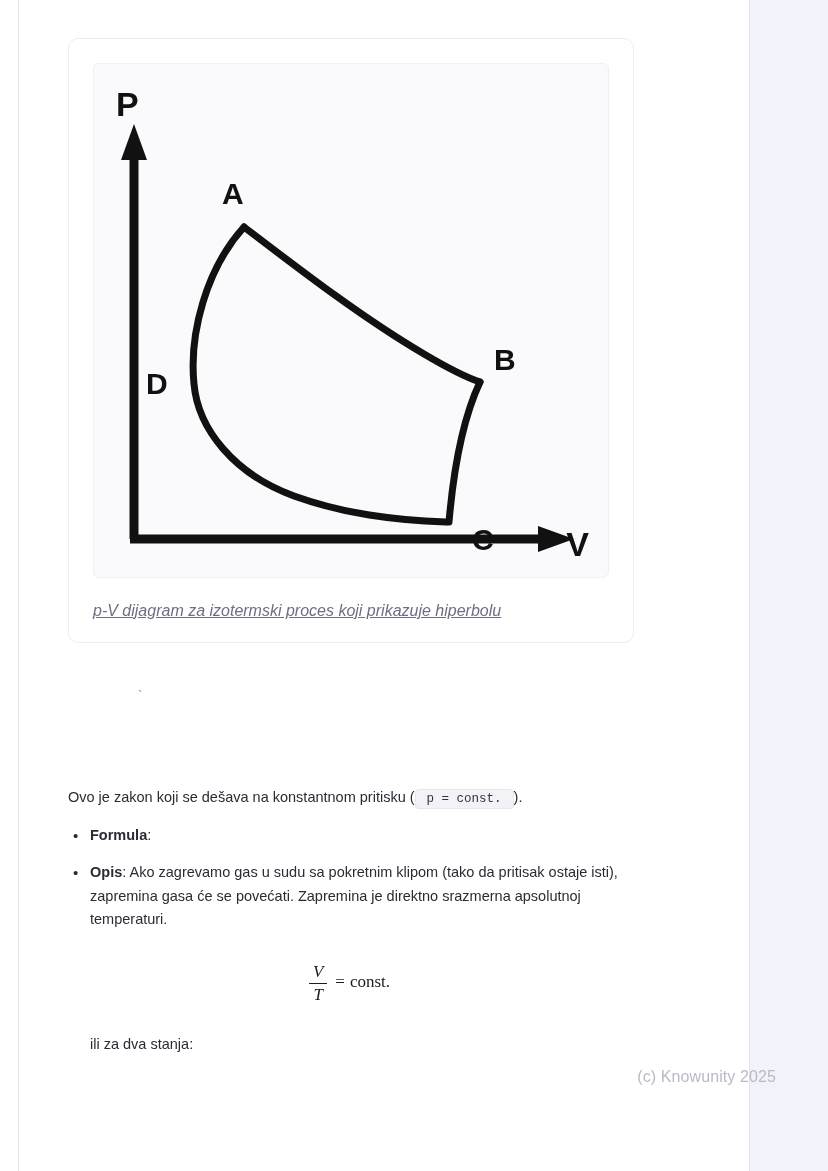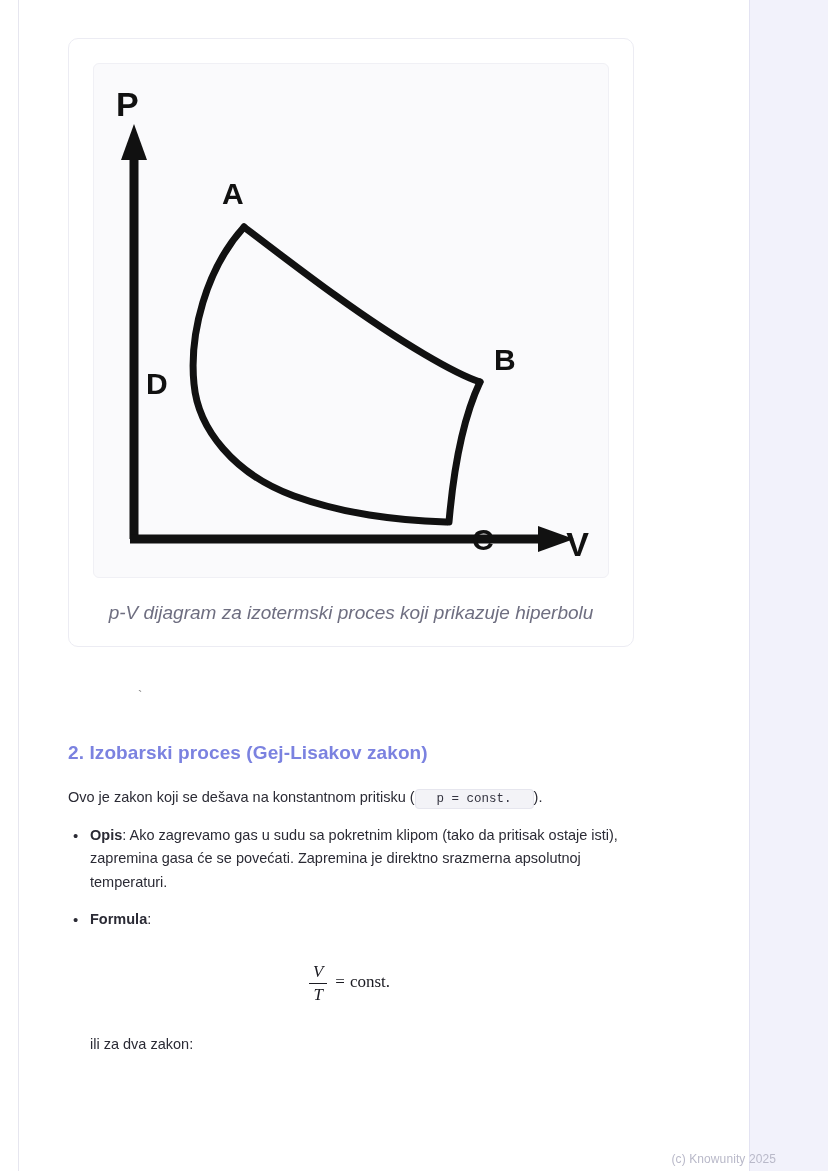--- a/index.html
+++ b/index.html
@@ -31,22 +31,22 @@
     right: 0;
     top: 0;
     width: 78px;
     height: 1171px;
     background: #f2f2fb;
     border-left: 1px solid #e3e3f2;
   }
   .watermark {
     position: absolute;
     right: 52px;
-    top: 1152px;
-    font-size: 12px;
+    top: 1068px;
+    font-size: 16px;
     color: #b9b9c9;
     letter-spacing: .1px;
     white-space: nowrap;
   }
 
   
   .content {
     position: absolute;
     left: 68px;
     top: 0;
@@ -66,24 +66,25 @@
   .figure-inner {
     background: #fafafc;
     border: 1px solid #f0f0f5;
     border-radius: 6px;
     height: 513px;
     position: relative;
     overflow: hidden;
   }
   .figure-caption {
     margin-top: 24px;
-    text-align: center;
+    text-align: left;
     font-style: italic;
-    font-size: 19px;
+    font-size: 16px;
     color: #6e6e80;
+    text-decoration: underline;
   }
 
   .tick-mark {
     position: absolute;
     left: 70px;
     top: 688px;
     font-size: 13px;
     color: #888;
   }
 
@@ -109,21 +110,21 @@
     width: 560px;
   }
   p.lead b { font-weight: 400; }
 
   code.inline {
     font-family: "Liberation Mono", monospace;
     font-size: 12.5px;
     background: #f3f3f7;
     border: 1px solid #e6e6ee;
     border-radius: 4px;
-    padding: 2px 21px;
+    padding: 2px 11px;
     color: #33333f;
   }
 
   ul.bullets {
     position: absolute;
     top: 824px;
     left: 0;
     margin: 0;
     padding: 0 0 0 22px;
     width: 545px;
@@ -214,32 +215,31 @@
         <text x="400" y="306" font-family="Liberation Sans, sans-serif" font-size="30" font-weight="bold" fill="#111">B</text>
         <text x="378" y="486" font-family="Liberation Sans, sans-serif" font-size="30" font-weight="bold" fill="#111">C</text>
         <text x="52" y="330" font-family="Liberation Sans, sans-serif" font-size="30" font-weight="bold" fill="#111">D</text>
       </svg>
     </div>
     <div class="figure-caption">p-V dijagram za izotermski proces koji prikazuje hiperbolu</div>
   </div>
 
   <div class="tick-mark">`</div>
 
-  <h2 class="section-title">2. Izobarski proces (Gej-Lisakov zakon)</h2>
 
   <p class="lead"><span>Ovo je zakon koji se dešava na </span><b>konstantnom pritisku</b><span> (</span><code class="inline">p = const.</code><span>).</span></p>
 
   <ul class="bullets">
+    <li><b>Formula</b><span>:</span></li>
     <li><b>Opis</b><span>: Ako zagrevamo gas u sudu sa pokretnim klipom (tako da pritisak ostaje isti), zapremina gasa će se povećati. Zapremina je direktno srazmerna apsolutnoj temperaturi.</span></li>
-    <li><b>Formula</b><span>:</span></li>
   </ul>
 
   <div class="formula-block f1">
     <span class="frac">
       <span class="num">V</span>
       <span class="den">T</span>
     </span><span class="eqsym">=</span><span class="constlabel">const.</span>
   </div>
 
-  <div class="mid-text">ili za dva zakon:</div>
+  <div class="mid-text">ili za dva stanja:</div>
 
 
 </div>
 
 </body></html>

